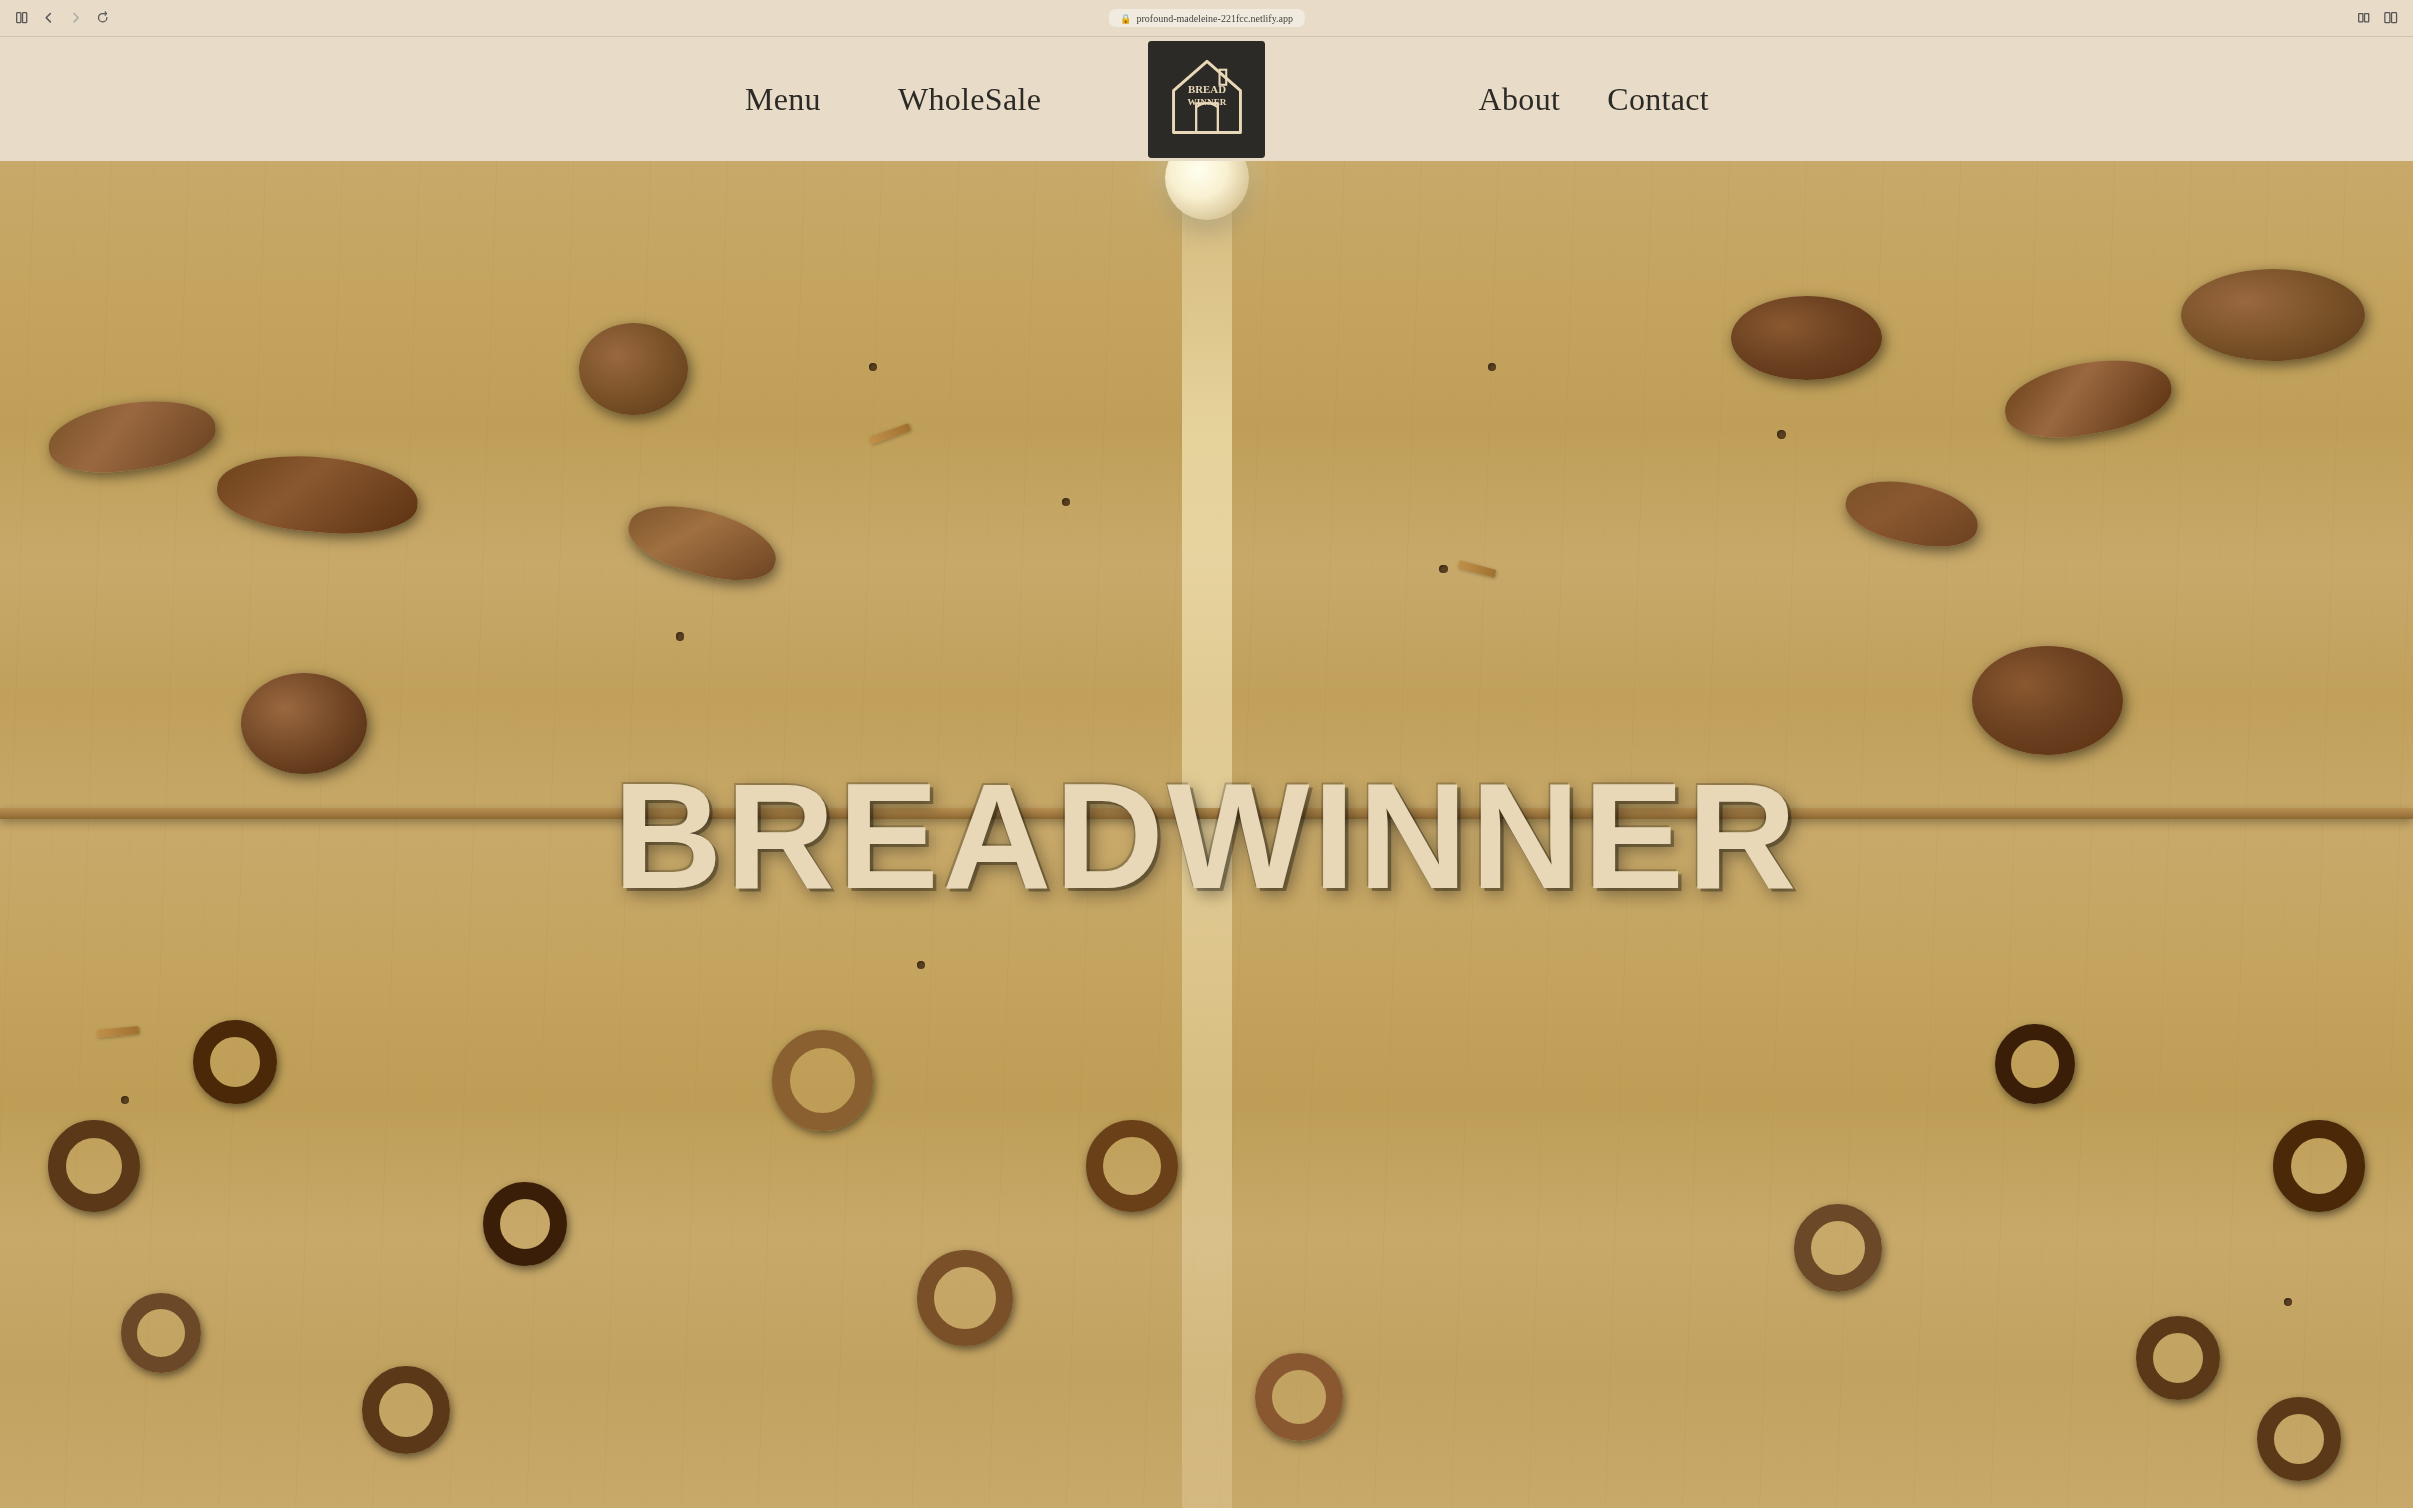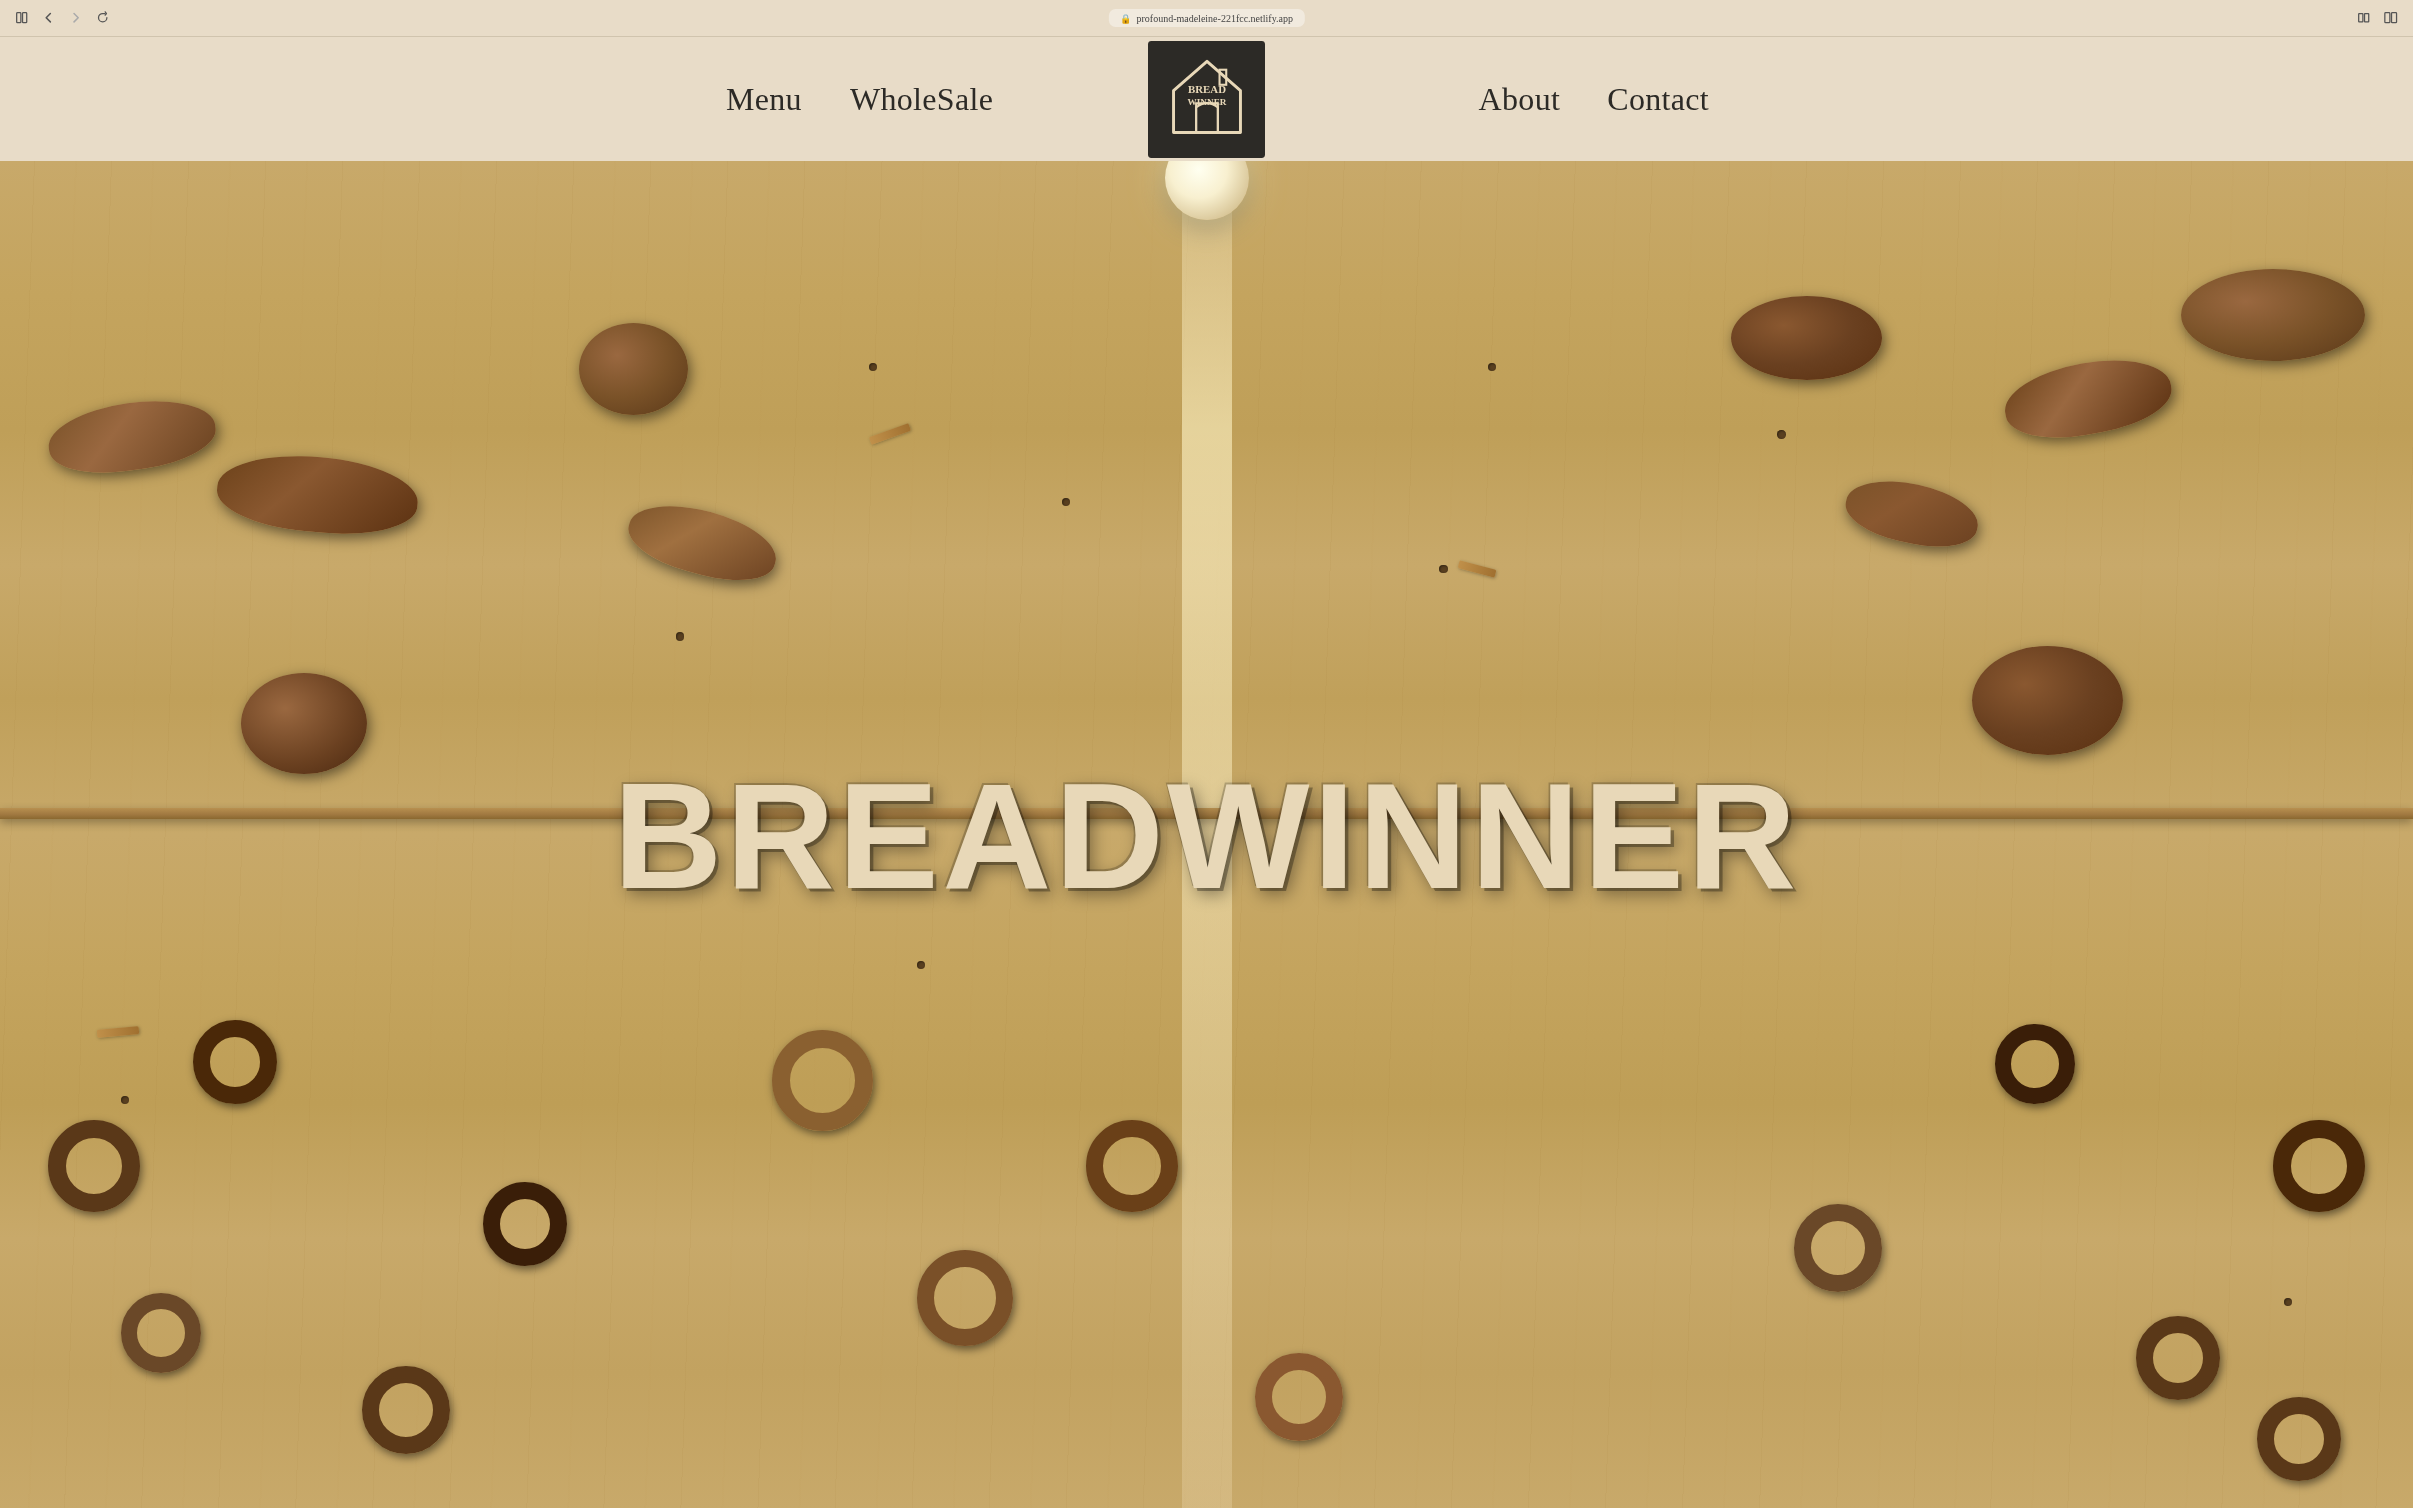--- a/index.html
+++ b/index.html
@@ -81,23 +81,23 @@
       align-items: center;
       justify-content: center;
       width: 100%;
       max-width: 1173px;
       position: relative;
     }
 
     .nav-left {
       display: flex;
       align-items: flex-end;
-      gap: 48px;
-      position: absolute;
-      left: 106px;
+      gap: 77px;
+      position: absolute;
+      left: 125px;
     }
 
     .nav-right {
       display: flex;
       align-items: center;
       gap: 47px;
       position: absolute;
       right: 84px;
     }
 

